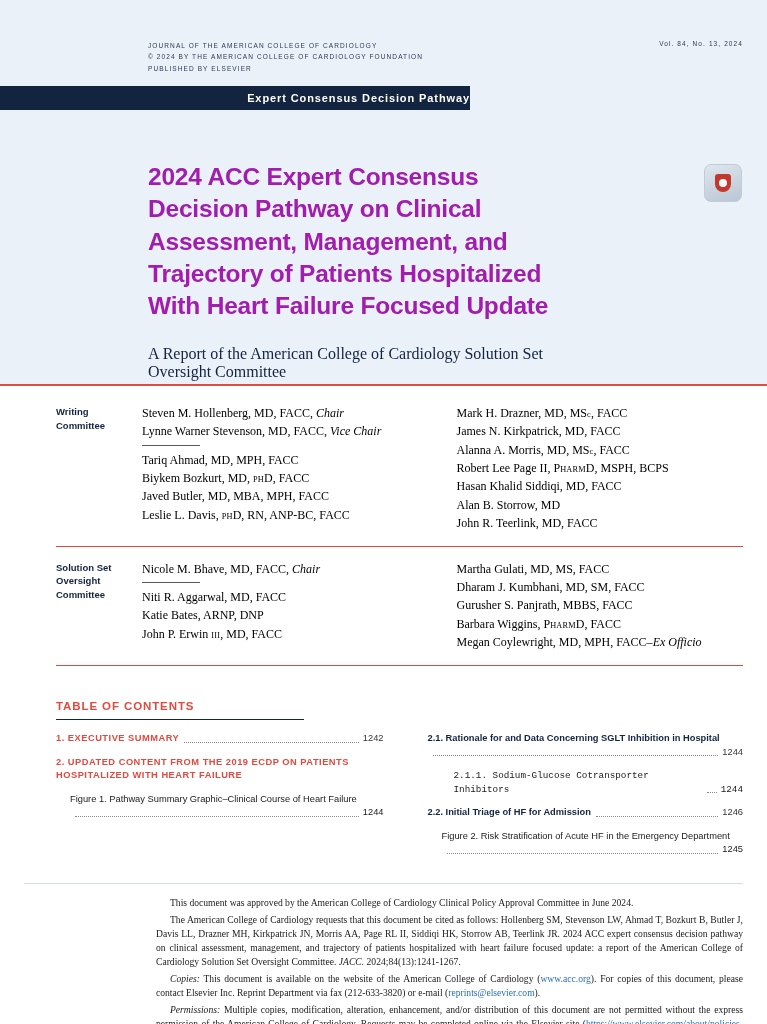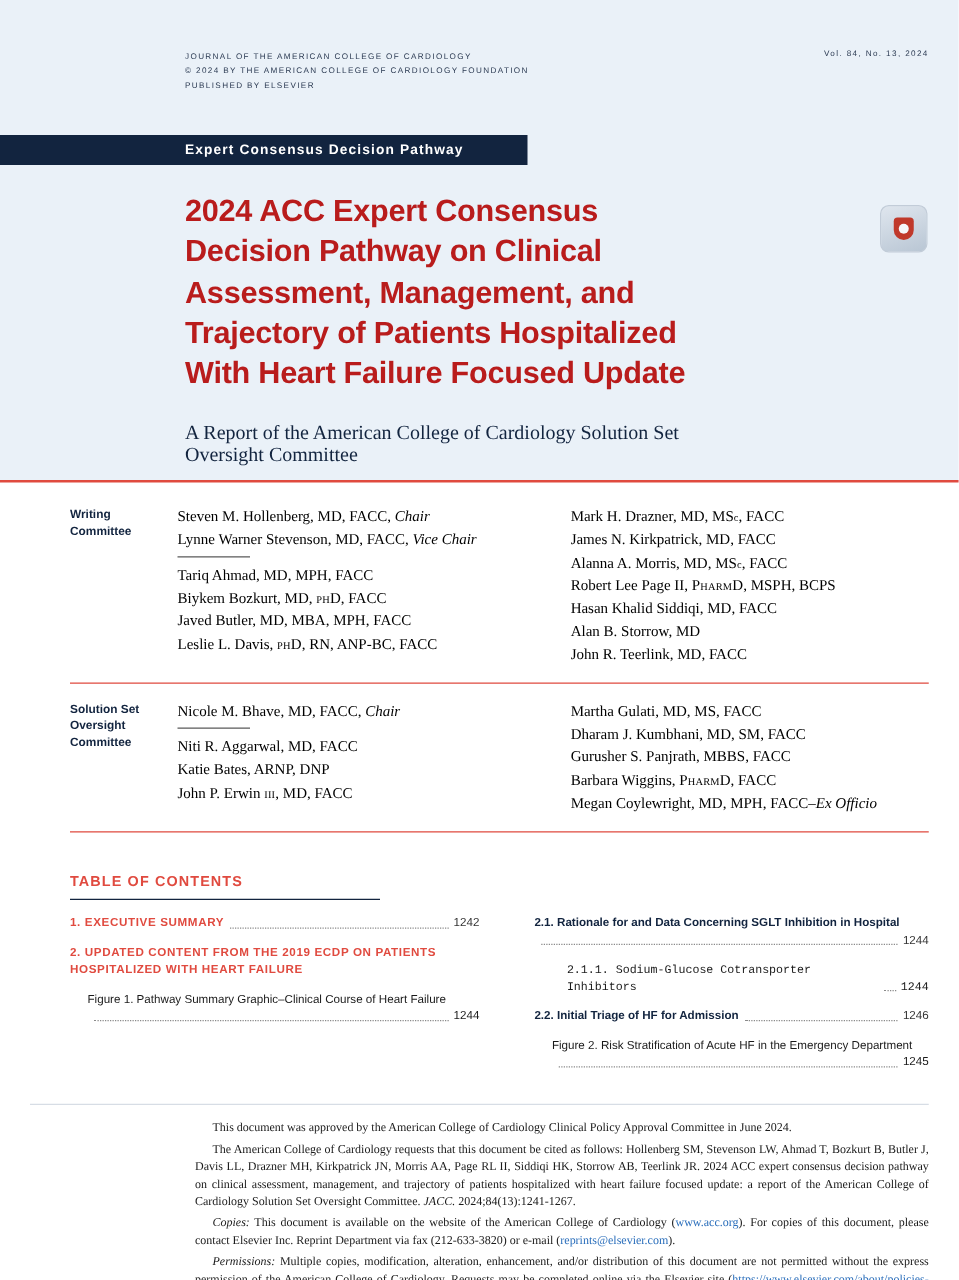--- a/index.html
+++ b/index.html
@@ -34,48 +34,50 @@
     position: absolute;
     right: 24px;
     top: 40px;
     font-family: "Liberation Sans", sans-serif;
     font-size: 6.5px;
     letter-spacing: 1.1px;
     color: #2b3a52;
   }
 
   .banner {
-    margin-top: 34px;
+    margin-top: 12px;
     background: #12243f;
     height: 24px;
-    width: 422px;
+    width: 470px;
     display: flex;
     align-items: center;
+    justify-content: flex-end;
   }
   .banner span {
     margin-left: 148px;
     color: #ffffff;
     font-family: "Liberation Sans", sans-serif;
     font-size: 11px;
     font-weight: bold;
     letter-spacing: 0.9px;
   }
 
   .title-block {
     padding-left: 148px;
     padding-top: 22px;
     width: 560px;
   }
   .doc-title {
     font-family: "Liberation Sans", sans-serif;
     font-size: 24.5px;
     line-height: 1.32;
     font-weight: bold;
-    color: #b91c1c;
+    color: #a21caf;
     letter-spacing: -0.2px;
+    margin-top: 29px;
   }
   .subtitle {
     margin-top: 22px;
     font-family: "Liberation Serif", serif;
     font-size: 16px;
     color: #12243f;
   }
 
   .seal {
     position: absolute;

